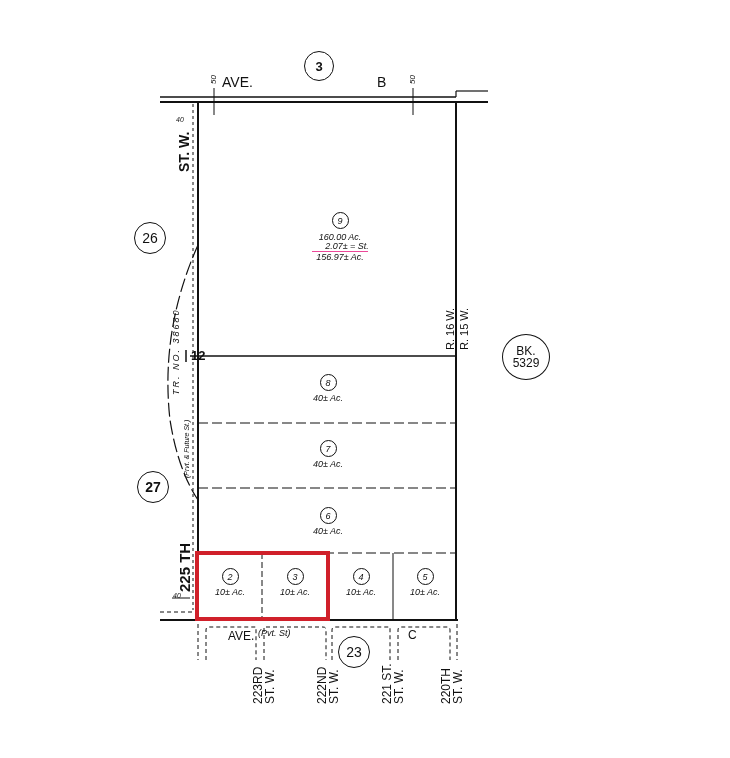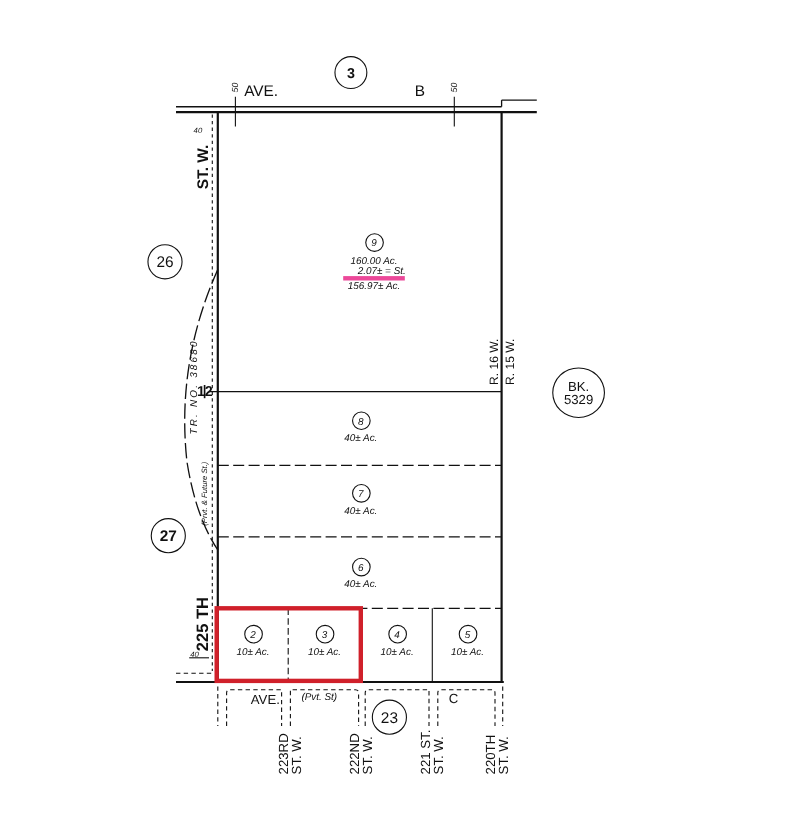--- a/index.html
+++ b/index.html
@@ -79,30 +79,30 @@
 </div>
 
 <div class="vert" style="left:176px; top:172px; font-size:14px;">ST. W.</div>
 <div class="vert" style="left:176px; top:592px; font-size:15px;">225 TH</div>
 <div class="lbl" style="left:176px; top:116px; font-size:7px; font-style:italic;">40</div>
 <div class="lbl" style="left:173px; top:592px; font-size:7px; font-style:italic;">40</div>
 
 <div class="vert" style="left:171px; top:395px; font-size:9px; font-weight:normal; font-style:italic; letter-spacing:2px;">TR. NO. 38680</div>
 <div class="vert" style="left:183px; top:478px; font-size:7px; font-weight:normal; font-style:italic;">(Prvt. &amp; Future St.)</div>
 
-<div class="lbl" style="left:179px; top:348px; font-size:13px; font-weight:bold;">12</div>
+<div class="lbl" style="left:191px; top:348px; font-size:13px; font-weight:bold;">12</div>
 
 <div class="vert" style="left:444px; top:350px; font-size:11px; font-weight:normal;">R. 16 W.</div>
 <div class="vert" style="left:458px; top:350px; font-size:11px; font-weight:normal;">R. 15 W.</div>
 
 <div class="parcel-label" style="left:300px; top:212px; width:80px;">
   <div class="pcirc" style="position:relative;">9</div>
   <div class="ital" style="margin-top:4px; line-height:9px;">160.00 Ac.</div>
   <div class="ital" style="line-height:9px; padding-left:14px;">2.07± = St.</div>
-  <div class="ital" style="line-height:10px; border-top:4px solid #ec4899; padding:0 4px;">156.97± Ac.</div>
+  <div class="ital" style="line-height:10px; border-top:1px solid #ec4899; padding:0 4px;">156.97± Ac.</div>
 </div>
 
 <div class="parcel-label" style="left:298px; top:374px; width:60px;">
   <div class="pcirc" style="position:relative;">8</div>
   <div class="ital" style="margin-top:2px;">40± Ac.</div>
 </div>
 <div class="parcel-label" style="left:298px; top:440px; width:60px;">
   <div class="pcirc" style="position:relative;">7</div>
   <div class="ital" style="margin-top:2px;">40± Ac.</div>
 </div>
@@ -122,21 +122,21 @@
 <div class="parcel-label" style="left:331px; top:568px; width:60px;">
   <div class="pcirc" style="position:relative;">4</div>
   <div class="ital" style="margin-top:2px;">10± Ac.</div>
 </div>
 <div class="parcel-label" style="left:395px; top:568px; width:60px;">
   <div class="pcirc" style="position:relative;">5</div>
   <div class="ital" style="margin-top:2px;">10± Ac.</div>
 </div>
 
 <div class="lbl" style="left:228px; top:629px; font-size:12px;">AVE.</div>
-<div class="lbl" style="left:274px; top:628px; font-size:9px; font-style:italic;">(Pvt. St)</div>
+<div class="lbl" style="left:258px; top:628px; font-size:9px; font-style:italic;">(Pvt. St)</div>
 <div class="lbl" style="left:408px; top:628px; font-size:12px;">C</div>
 
 <div class="vert" style="left:252px; top:704px; font-size:12px; font-weight:normal; line-height:12px;">
   <div>223RD</div>
   <div>ST. W.</div>
 </div>
 <div class="vert" style="left:316px; top:704px; font-size:12px; font-weight:normal; line-height:12px;">
   <div>222ND</div>
   <div>ST. W.</div>
 </div>

